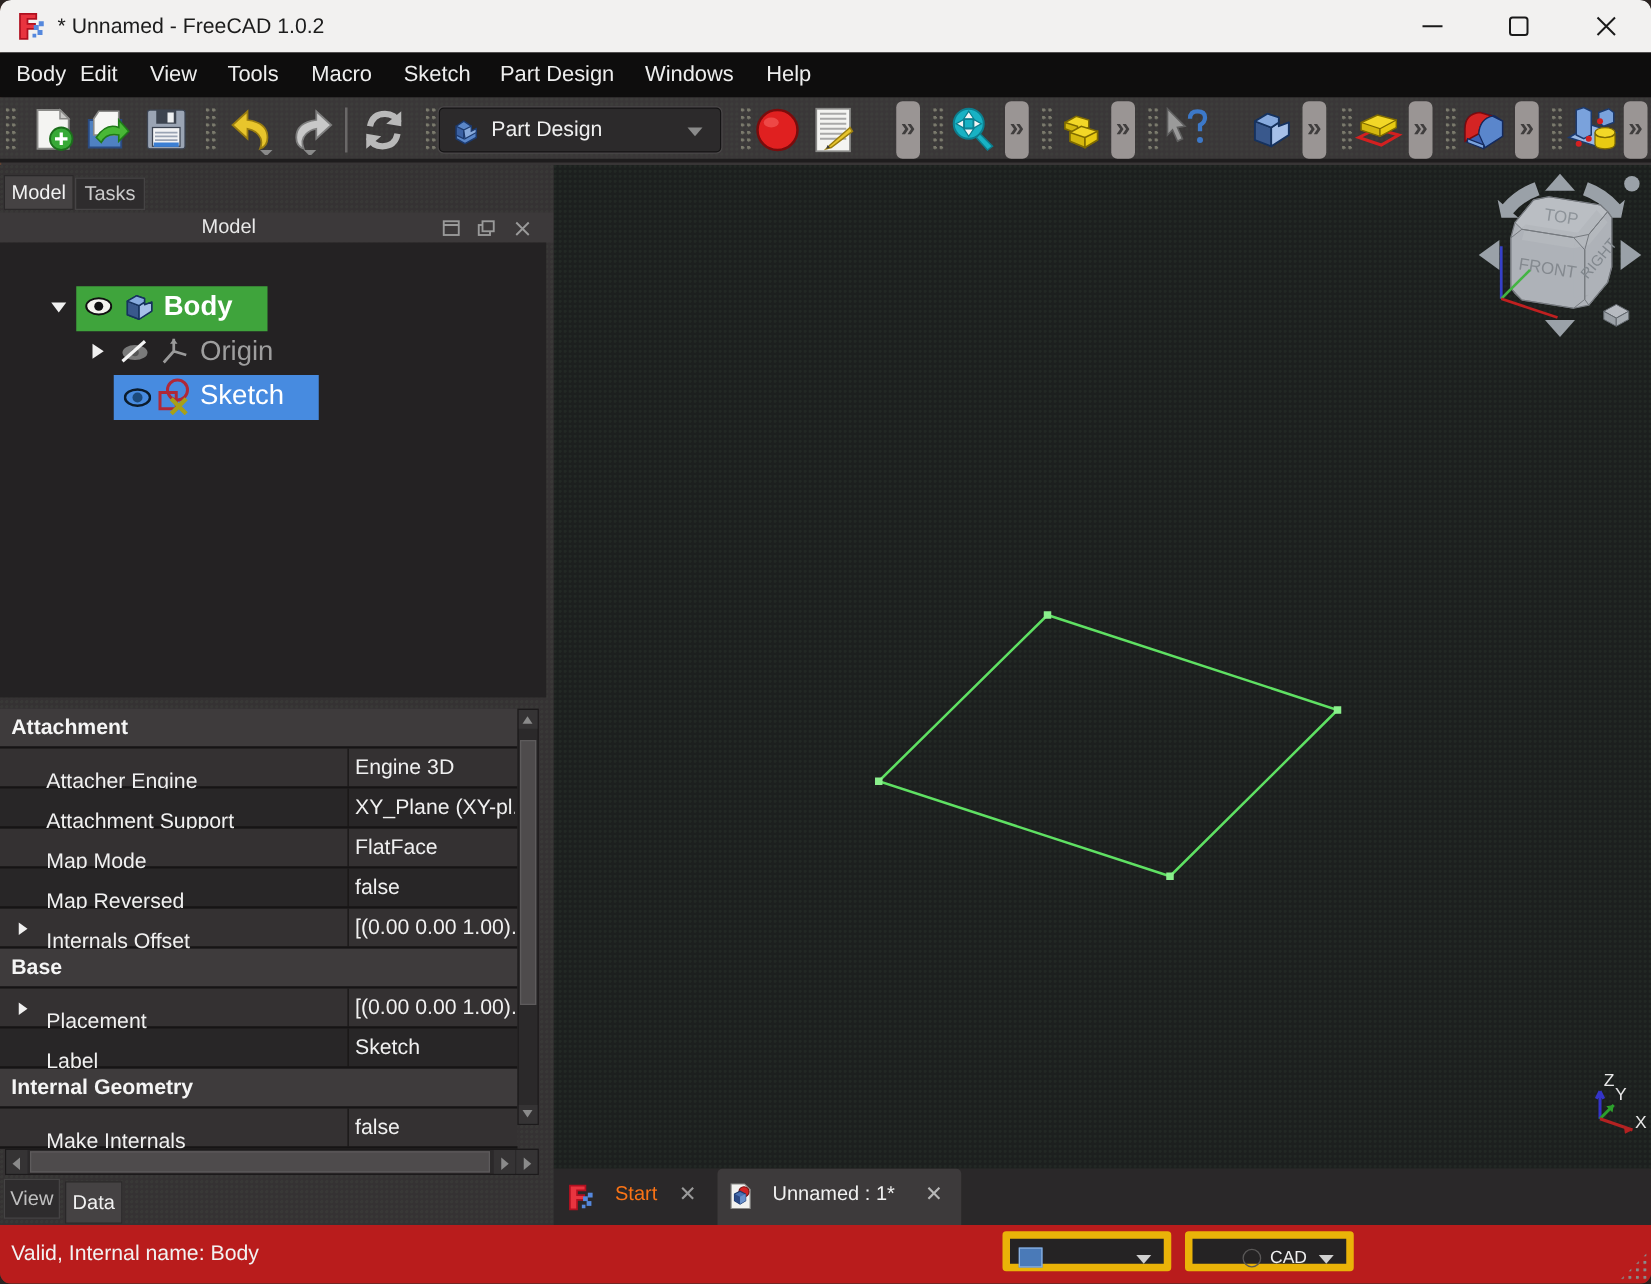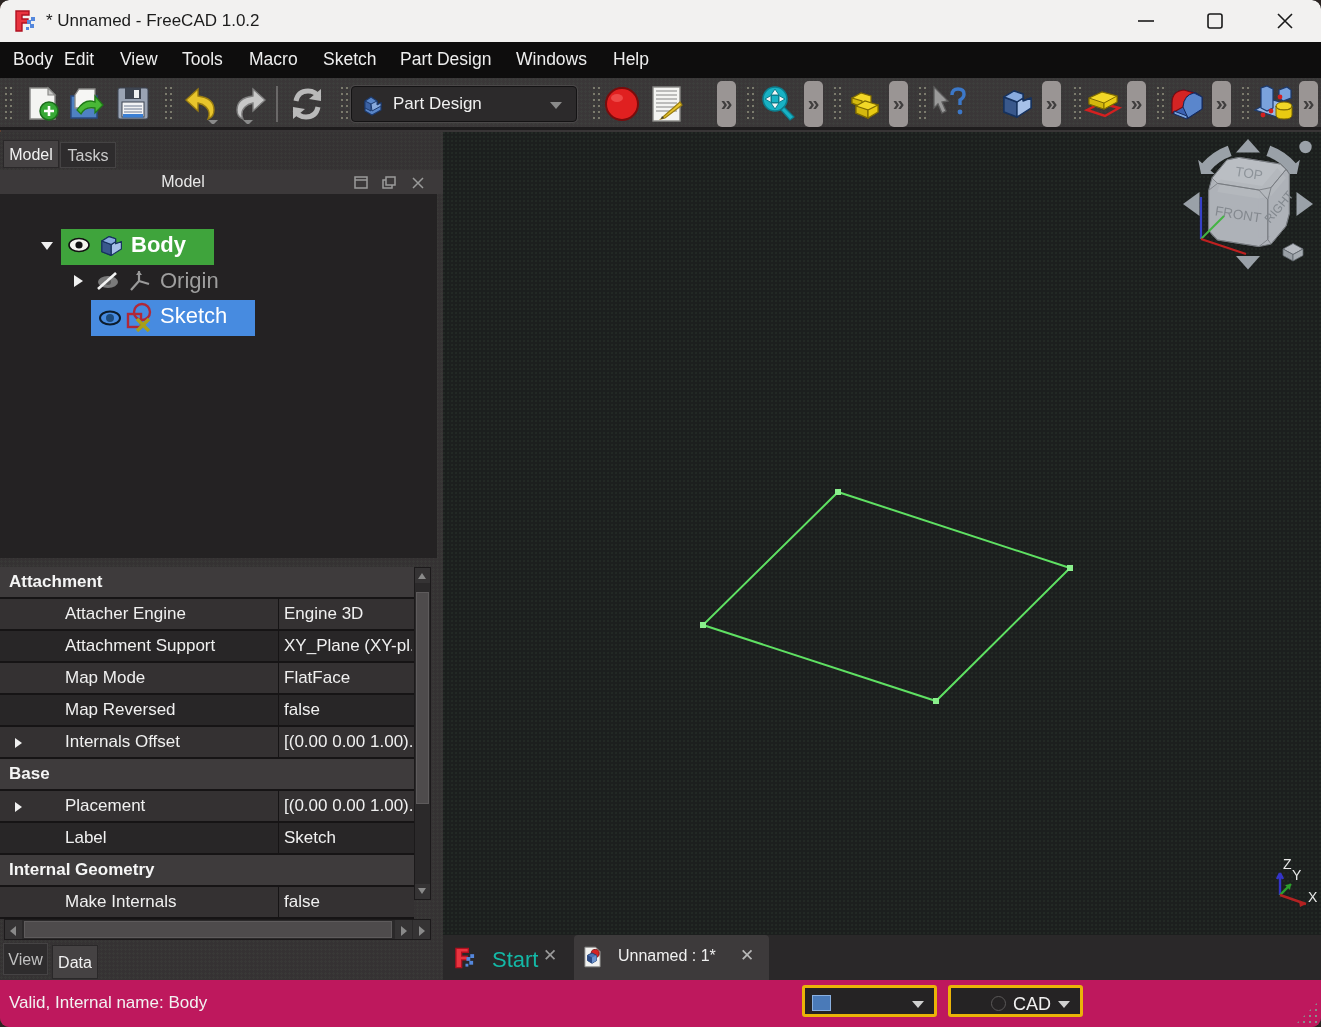--- a/index.html
+++ b/index.html
@@ -23,33 +23,33 @@
   
   #leftdock{left:0;top:132px;width:493px;height:848px;background:#353233;}
   .paneltab{position:absolute;font-size:16px;text-align:center;}
   #treeheader{left:0;top:38px;width:443px;height:24px;background:#3c393a;color:#e8e8e8;font-size:16px;text-align:center;line-height:24px;}
   #treebody{left:0;top:62px;width:437px;height:364px;background:#242223;}
   .trow{position:absolute;height:36px;font-size:22px;color:#ffffff;}
   
   #propgrid{left:0;top:435px;width:414px;}
   .prophdr{position:relative;height:32px;background:#3e3b3c;border-bottom:2px solid #161415;color:#f5f5f5;font-weight:bold;font-size:17px;line-height:30px;padding-left:9px;}
   .prow{position:relative;height:32px;border-bottom:2px solid #161415;font-size:17px;color:#f0f0f0;}
-  .prow .k{position:absolute;left:37px;top:5px;margin-left:28px;}
+  .prow .k{position:absolute;left:37px;top:16px;}
   .prow .v{position:absolute;left:284px;top:5px;width:128px;overflow:hidden;white-space:nowrap;}
   .prow .csep{position:absolute;left:278px;top:0;width:1px;height:100%;background:#161415;}
   .rlight{background:#343132;}
   .rdark{background:#282627;}
   
   #viewport{left:443px;top:132px;width:878px;height:803px;background:#1c1f1e;background-image:radial-gradient(circle at 1px 1px,rgba(110,150,110,0.08) 1px,transparent 1.4px);background-size:4px 4px;}
   #leftdock,#bottombar,#toolbar,#mditabs{background-image:radial-gradient(circle at 1.5px 1.5px,rgba(130,190,130,0.045) 1.2px,transparent 1.4px);background-size:4px 4px;}
   
   #mditabs{left:443px;top:935px;width:878px;height:45px;background:#2a2829;}
   
-  #bottombar{left:0;top:980px;width:1321px;height:47px;background:#be185d;}
-  .combo{position:absolute;top:5px;height:32px;background:#252324;border:3px solid #eab308;border-radius:3px;color:#f0f0f0;font-size:18px;}
+  #bottombar{left:0;top:980px;width:1321px;height:47px;background:#b91c1c;}
+  .combo{position:absolute;top:5px;height:32px;background:#252324;border:6px solid #eab308;border-radius:3px;color:#f0f0f0;font-size:14px;}
 </style>
 </head>
 <body>
 <div id="app">
 
   <div id="titlebar" class="abs"></div>
   <svg class="abs" style="left:14px;top:9px" width="23" height="24" viewBox="0 0 23 24">
     <path d="M2 2 L15 2 L15 6 L8 6 L8 10 L14 10 L14 14 L8 14 L8 22 L2 22 Z" fill="#e8343f" stroke="#b01020" stroke-width="1.4"></path>
     <g fill="#5588dd">
       <rect x="13" y="11" width="4" height="4"></rect>
@@ -445,21 +445,21 @@
     <div style="position:absolute;left:131px;top:0;width:195px;height:45px;background:#3d3a3b;border-radius:4px 4px 0 0;"></div>
     <svg style="position:absolute;left:11px;top:11px" width="22" height="24" viewBox="0 0 23 24">
       <path d="M2 2 L15 2 L15 6 L8 6 L8 10 L14 10 L14 14 L8 14 L8 22 L2 22 Z" fill="#e8343f" stroke="#b01020" stroke-width="1.4"></path>
       <g fill="#5588dd">
           <rect x="13" y="11" width="4" height="4"></rect>
           <rect x="17" y="8" width="4" height="4"></rect>
           <rect x="16" y="15" width="4" height="4"></rect>
           <rect x="12" y="18" width="3" height="3"></rect>
         </g>
     </svg>
-    <div style="position:absolute;left:49px;top:12px;font-size:22px;color:#14b8a6;">Start</div>
+    <div style="position:absolute;left:49px;top:12px;font-size:16px;color:#f97316;">Start</div>
     <div style="position:absolute;left:100px;top:10px;font-size:17px;color:#9a9a9a;">✕</div>
     <svg style="position:absolute;left:141px;top:11px" width="17" height="22" viewBox="0 0 19 24">
       <path d="M1 1 L13 1 L18 6 L18 23 L1 23 Z" fill="#f2f2f0" stroke="#8a8a88"></path>
       <circle cx="12.5" cy="8" r="4.5" fill="#d42424" stroke="#7a1414"></circle>
       <path d="M4 10 L9 7.5 L14 10 L14 16 L9 19 L4 16 Z" fill="#4a72b4" stroke="#1c3a6e"></path>
       <path d="M4 10 L9 12.5 L9 19 L4 16 Z" fill="#2c4a86"></path>
       <path d="M9 12.5 L14 10 L14 16 L9 19 Z" fill="#6a92cc"></path>
     </svg>
     <div style="position:absolute;left:175px;top:12px;font-size:16px;color:#f0f0f0;">Unnamed : 1*</div>
     <div style="position:absolute;left:297px;top:10px;font-size:17px;color:#b8b8b8;">✕</div>

